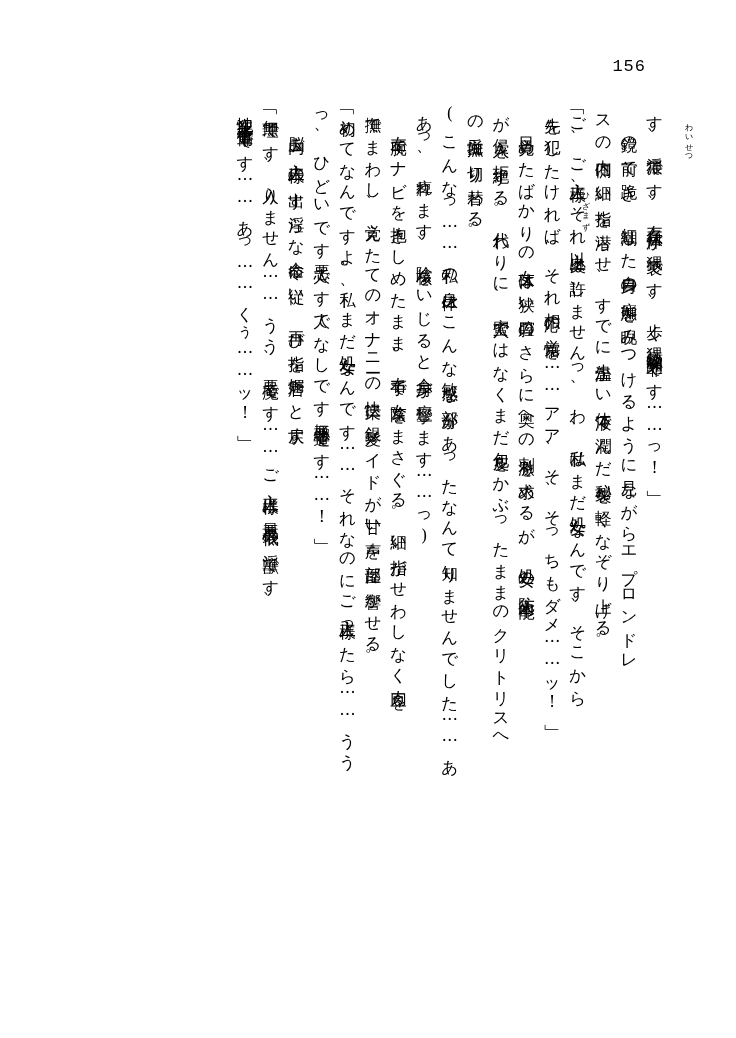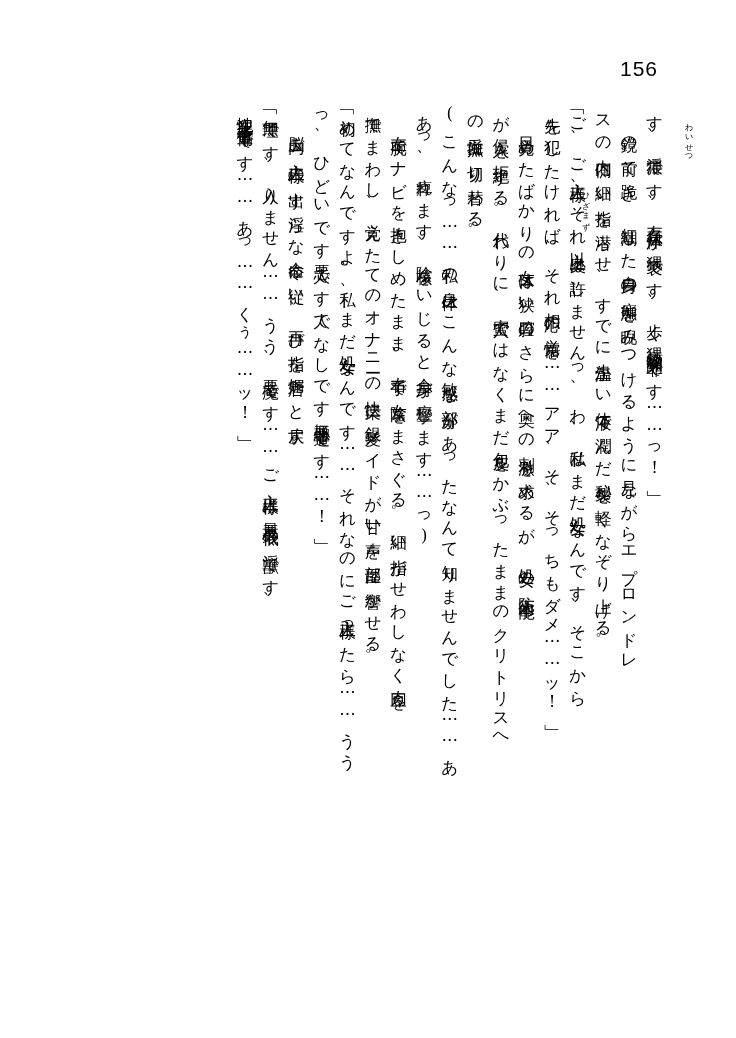--- a/index.html
+++ b/index.html
@@ -19,24 +19,24 @@
     position: relative;
     width: 736px;
     height: 1038px;
     background: #ffffff;
   }
 
   
   .page-number {
     position: absolute;
     top: 57px;
-    right: 78px;
-    font-size: 21px;
+    right: 90px;
+    font-size: 17px;
     letter-spacing: 1px;
-    font-family: Liberation Sans, sans-serif;
+    font-family: Liberation Mono, monospace;
   }
 
   
   .body-text {
     position: absolute;
     top: 104px;
     right: 74px;
     left: 70px;
     height: 880px;
     display: flex;

